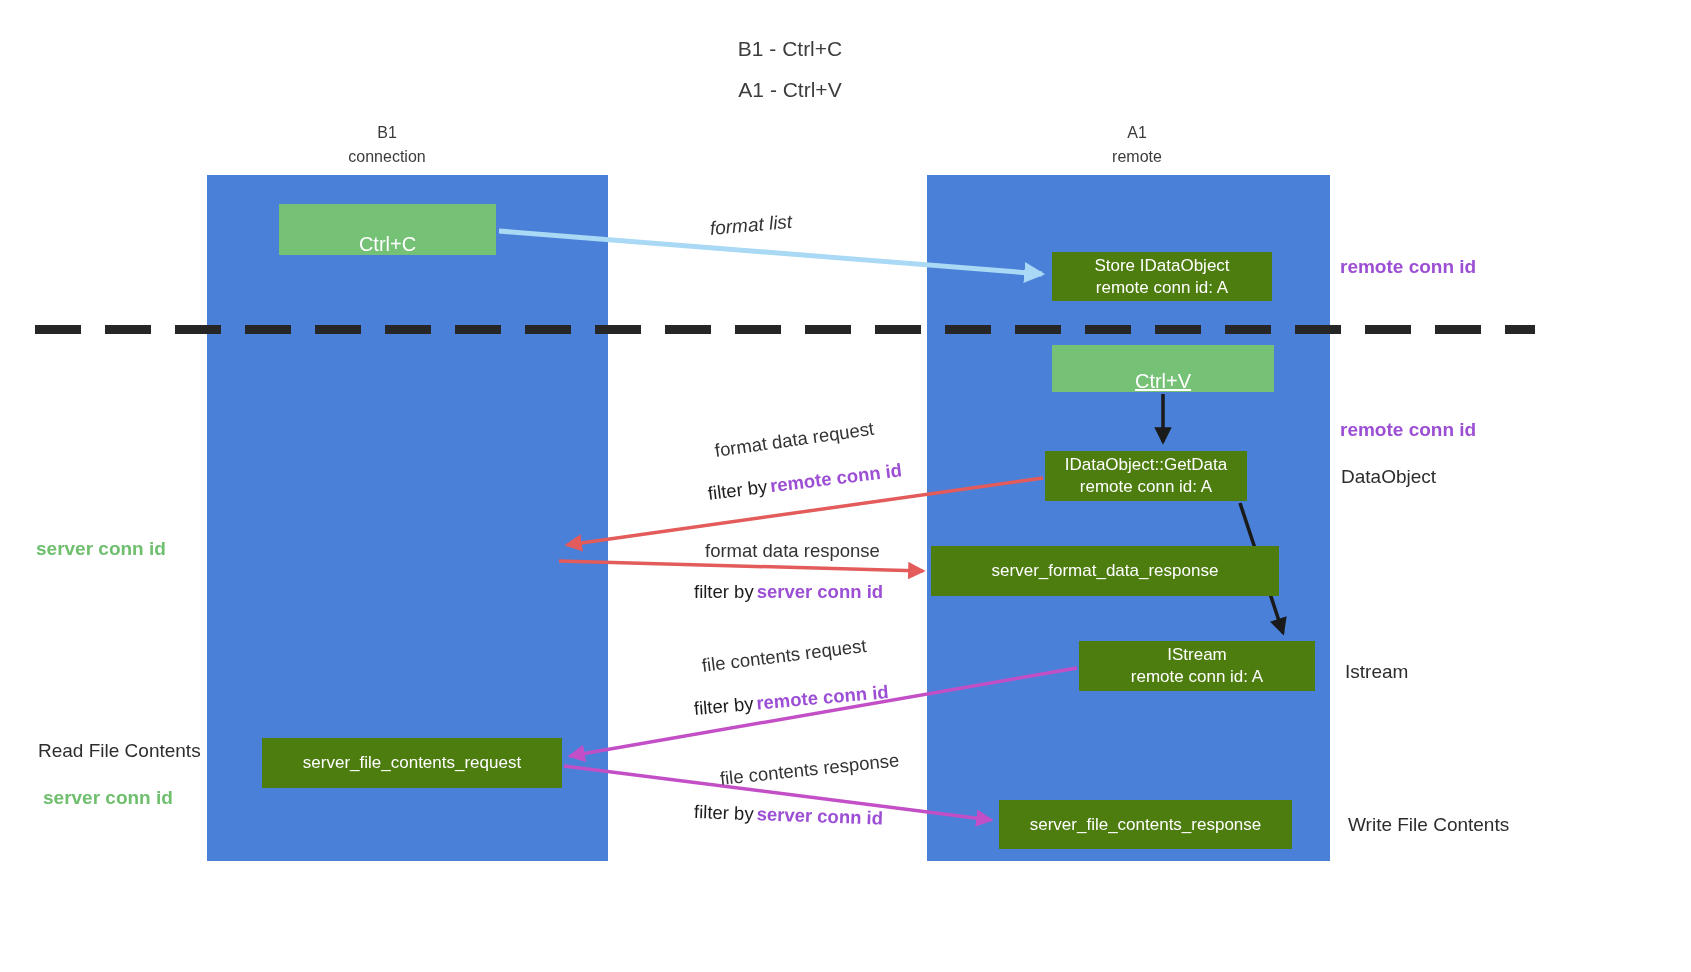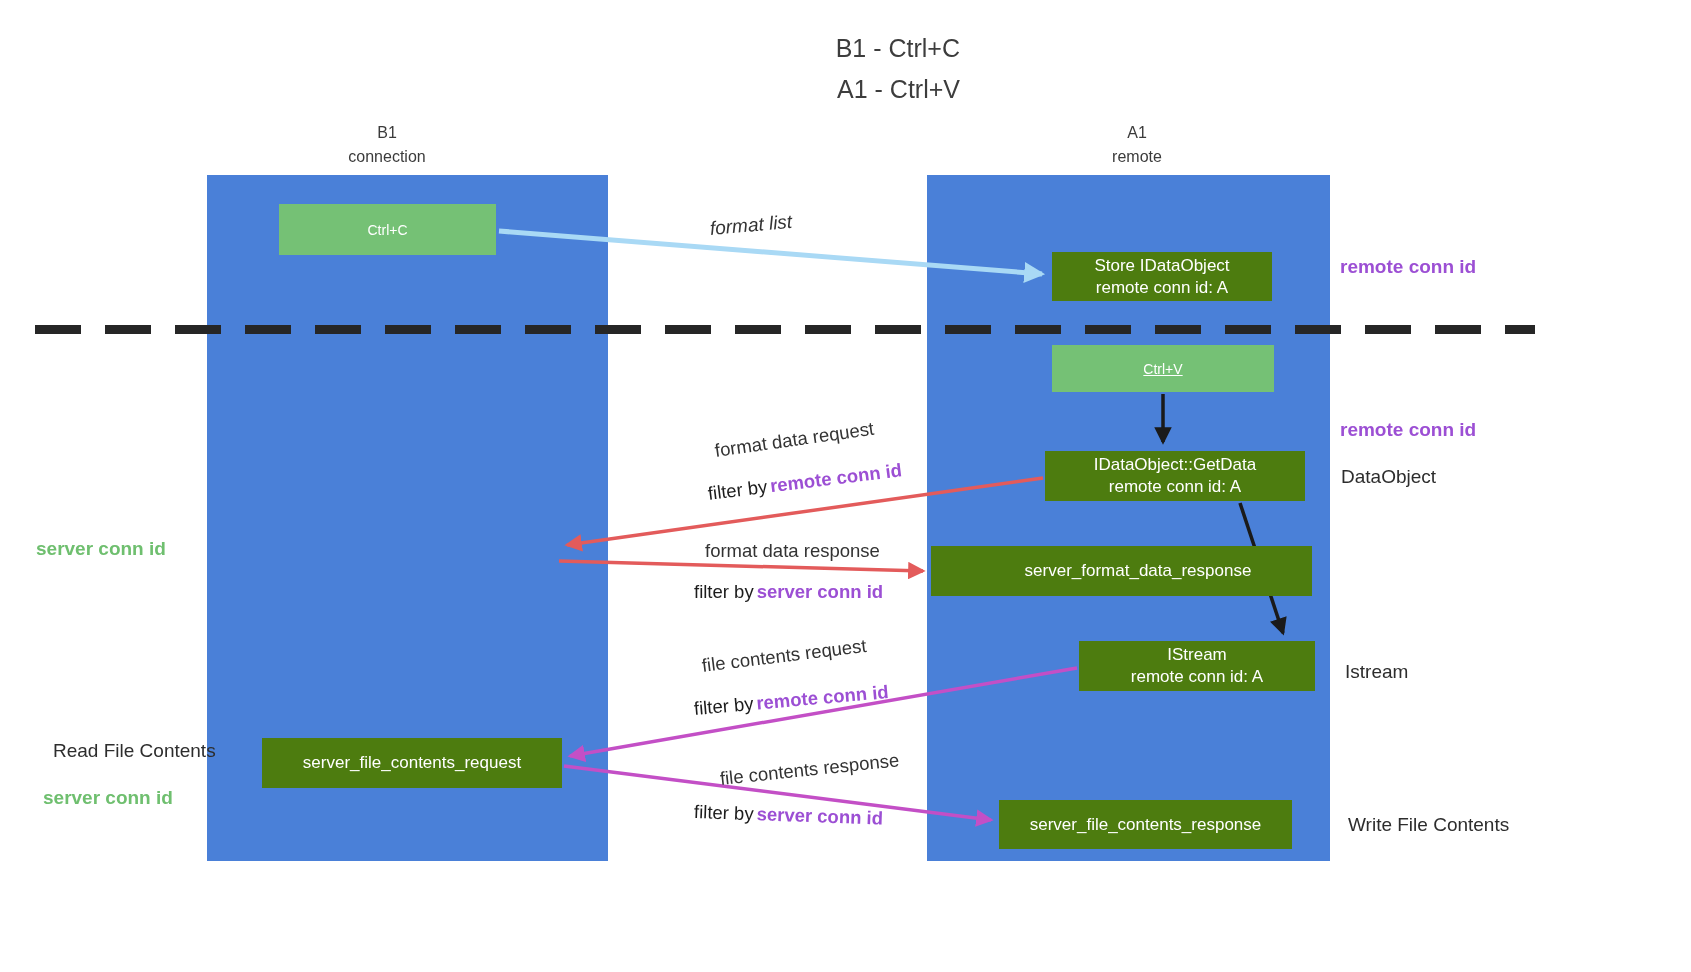--- a/index.html
+++ b/index.html
@@ -1,32 +1,32 @@
 <!DOCTYPE html>
 <html><head>
 <meta charset="utf-8">
 <style>
   html,body{margin:0;padding:0;background:#ffffff;}
   body{font-family:"Liberation Sans", sans-serif;}
   #canvas{position:relative;width:1691px;height:972px;background:#ffffff;overflow:hidden;}
 
   .abs{position:absolute;}
 
-  .title{left:620px;top:28px;width:340px;text-align:right;font-size:25px;color:#3d3d3d;line-height:41px;}
+  .title{left:620px;top:28px;width:340px;text-align:center;font-size:21px;color:#3d3d3d;line-height:41px;}
 
   .lane{position:absolute;top:175px;height:686px;background:#4a80d8;}
   .lane-b1{left:207px;width:401px;}
   .lane-a1{left:927px;width:403px;}
 
   .lane-header{position:absolute;top:121px;width:220px;text-align:center;font-size:16px;color:#3b3b3b;line-height:24px;}
   .lane-header-b1{left:277px;}
   .lane-header-a1{left:1027px;}
 
   .node{position:absolute;display:flex;flex-direction:column;align-items:center;justify-content:center;color:#ffffff;text-align:center;line-height:22px;}
-  .node.green{background:#75c175;font-size:14px;}
+  .node.green{background:#75c175;font-size:20px;justify-content:flex-end;}
   .node.orange{background:#4d7c0f;font-size:17px;}
 
   .dashline{position:absolute;left:35px;top:325px;width:1500px;height:9px;
     background:repeating-linear-gradient(to right,#262626 0px,#262626 46px,transparent 46px,transparent 70px);}
 
   .side-label{position:absolute;font-size:19px;white-space:nowrap;}
   .side-label.black{color:#2d2d2d;font-weight:400;}
   .side-label.purple{color:#9c4fd4;font-weight:700;}
   .side-label.green{color:#6fbf6f;font-weight:700;}
 
@@ -91,27 +91,27 @@
 
   <div class="node orange" style="left:1052px;top:252px;width:220px;height:49px;">
     <span>Store IDataObject</span>
     <span>remote conn id: A</span>
   </div>
 
   <div class="node green" style="left:1052px;top:345px;width:222px;height:47px;text-decoration:underline;">
     <span>Ctrl+V</span>
   </div>
 
-  <div class="node orange" style="left:1045px;top:451px;width:260px;height:50px;">
+  <div class="node orange" style="left:1045px;top:451px;width:202px;height:50px;">
     <span>IDataObject::GetData</span>
     <span>remote conn id: A</span>
   </div>
 
 
-  <div class="node orange" style="left:931px;top:546px;width:348px;height:50px;padding-left:33px;">
+  <div class="node orange" style="left:931px;top:546px;width:348px;height:50px;">
     <span>server_format_data_response</span>
   </div>
 
   <div class="node orange" style="left:1079px;top:641px;width:236px;height:50px;">
     <span>IStream</span>
     <span>remote conn id: A</span>
   </div>
 
   <div class="node orange" style="left:262px;top:738px;width:300px;height:50px;">
     <span>server_file_contents_request</span>
@@ -121,21 +121,21 @@
     <span>server_file_contents_response</span>
   </div>
 
   <div class="side-label purple" style="left:1340px;top:256px;">remote conn id</div>
   <div class="side-label purple" style="left:1340px;top:419px;">remote conn id</div>
   <div class="side-label black" style="left:1341px;top:466px;">DataObject</div>
   <div class="side-label black" style="left:1345px;top:661px;">Istream</div>
   <div class="side-label black" style="left:1348px;top:814px;">Write File Contents</div>
 
   <div class="side-label green" style="left:36px;top:538px;">server conn id</div>
-  <div class="side-label black" style="left:38px;top:740px;margin-left:15px;">Read File Contents</div>
+  <div class="side-label black" style="left:38px;top:740px;">Read File Contents</div>
   <div class="side-label green" style="left:43px;top:787px;">server conn id</div>
 
   <div class="edge-label italic" style="left:710px;top:218px;transform:rotate(-5deg);font-size:19px;">format list</div>
 
   <div class="edge-label" style="left:715px;top:440px;transform:rotate(-8deg);">format data request</div>
   <div class="edge-label" style="left:708px;top:483px;transform:rotate(-7deg);">
     <span class="plain">filter by</span><span class="purple">remote conn id</span>
   </div>
 
   <div class="edge-label" style="left:705px;top:540px;">format data response</div>

